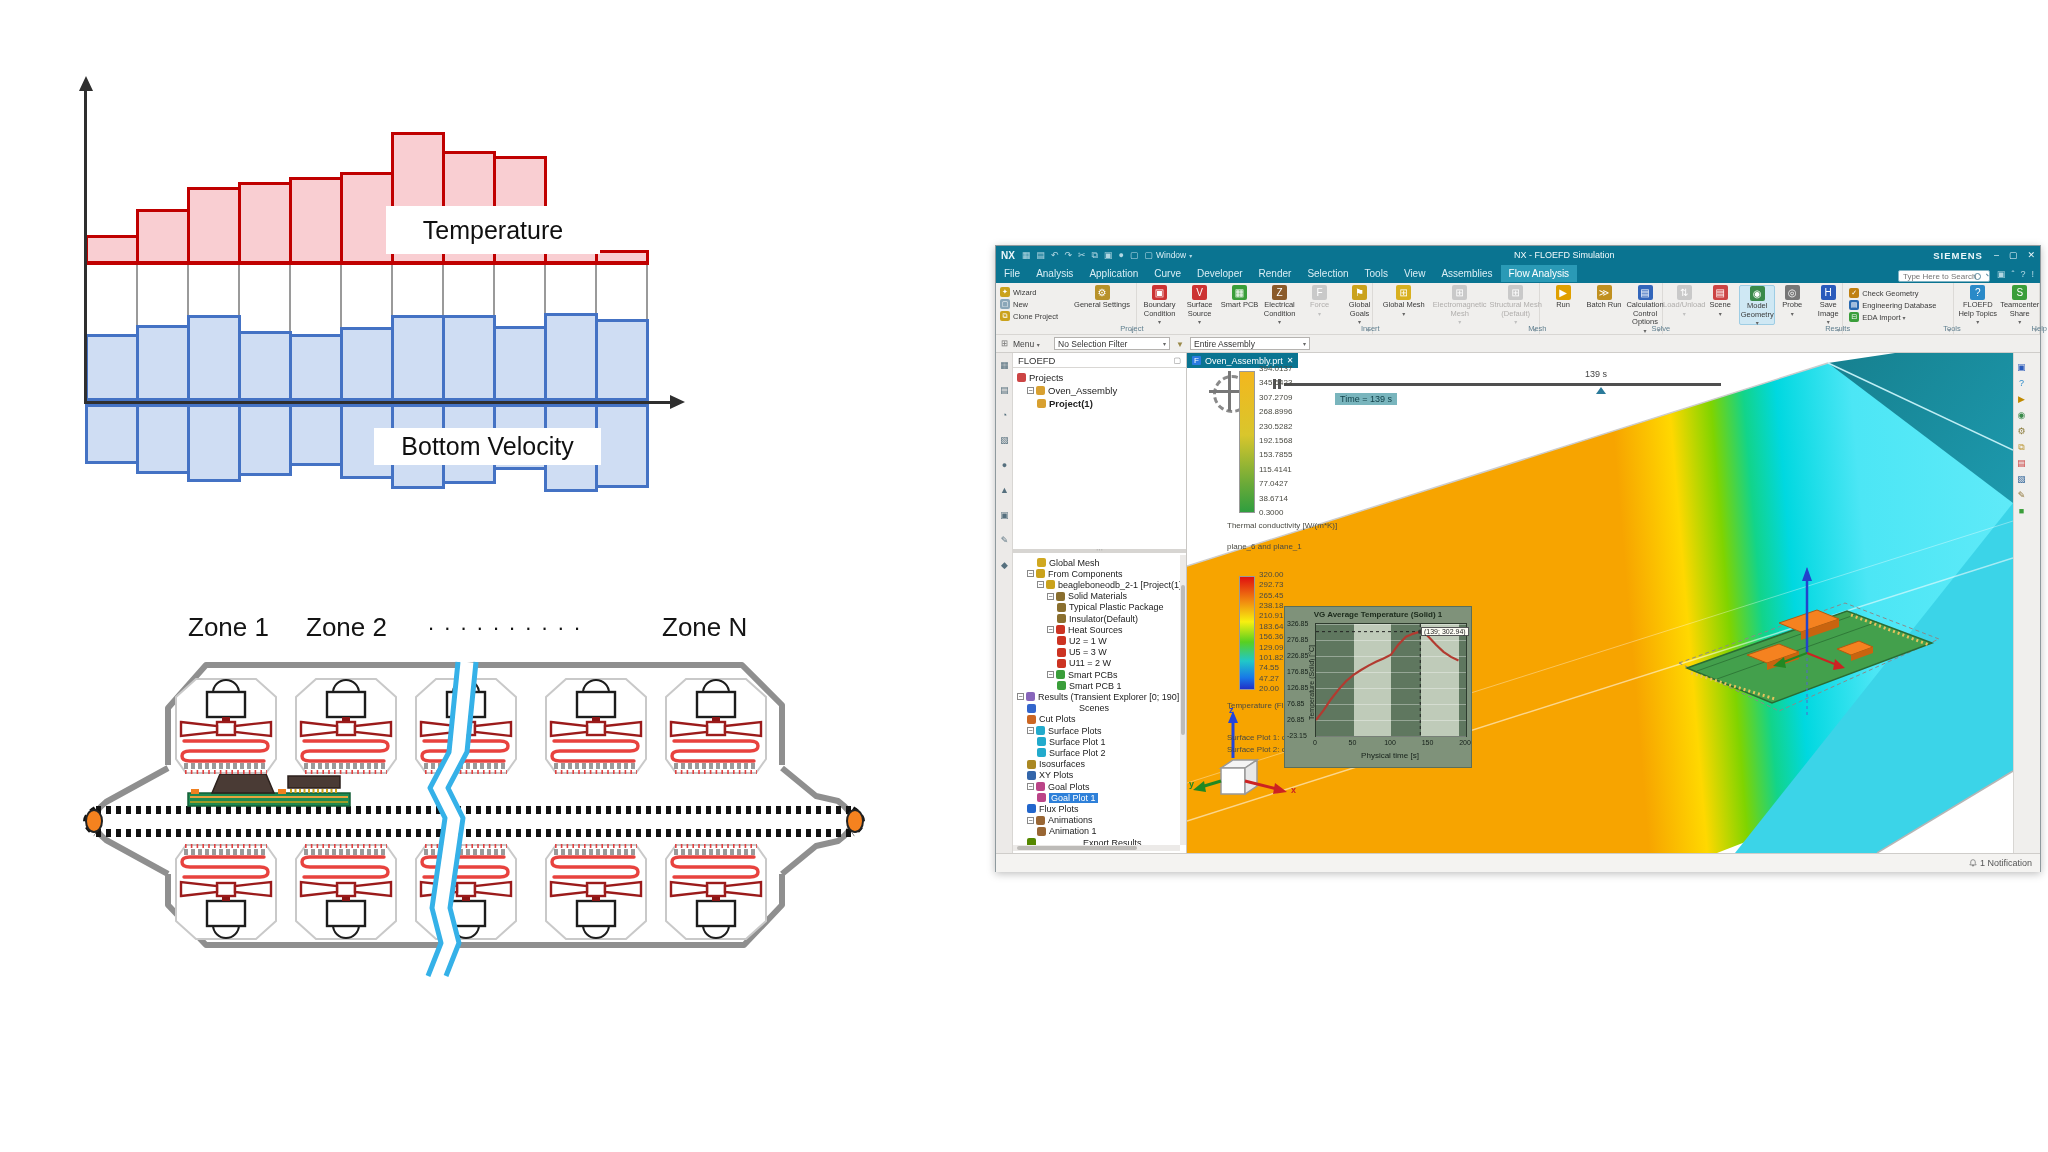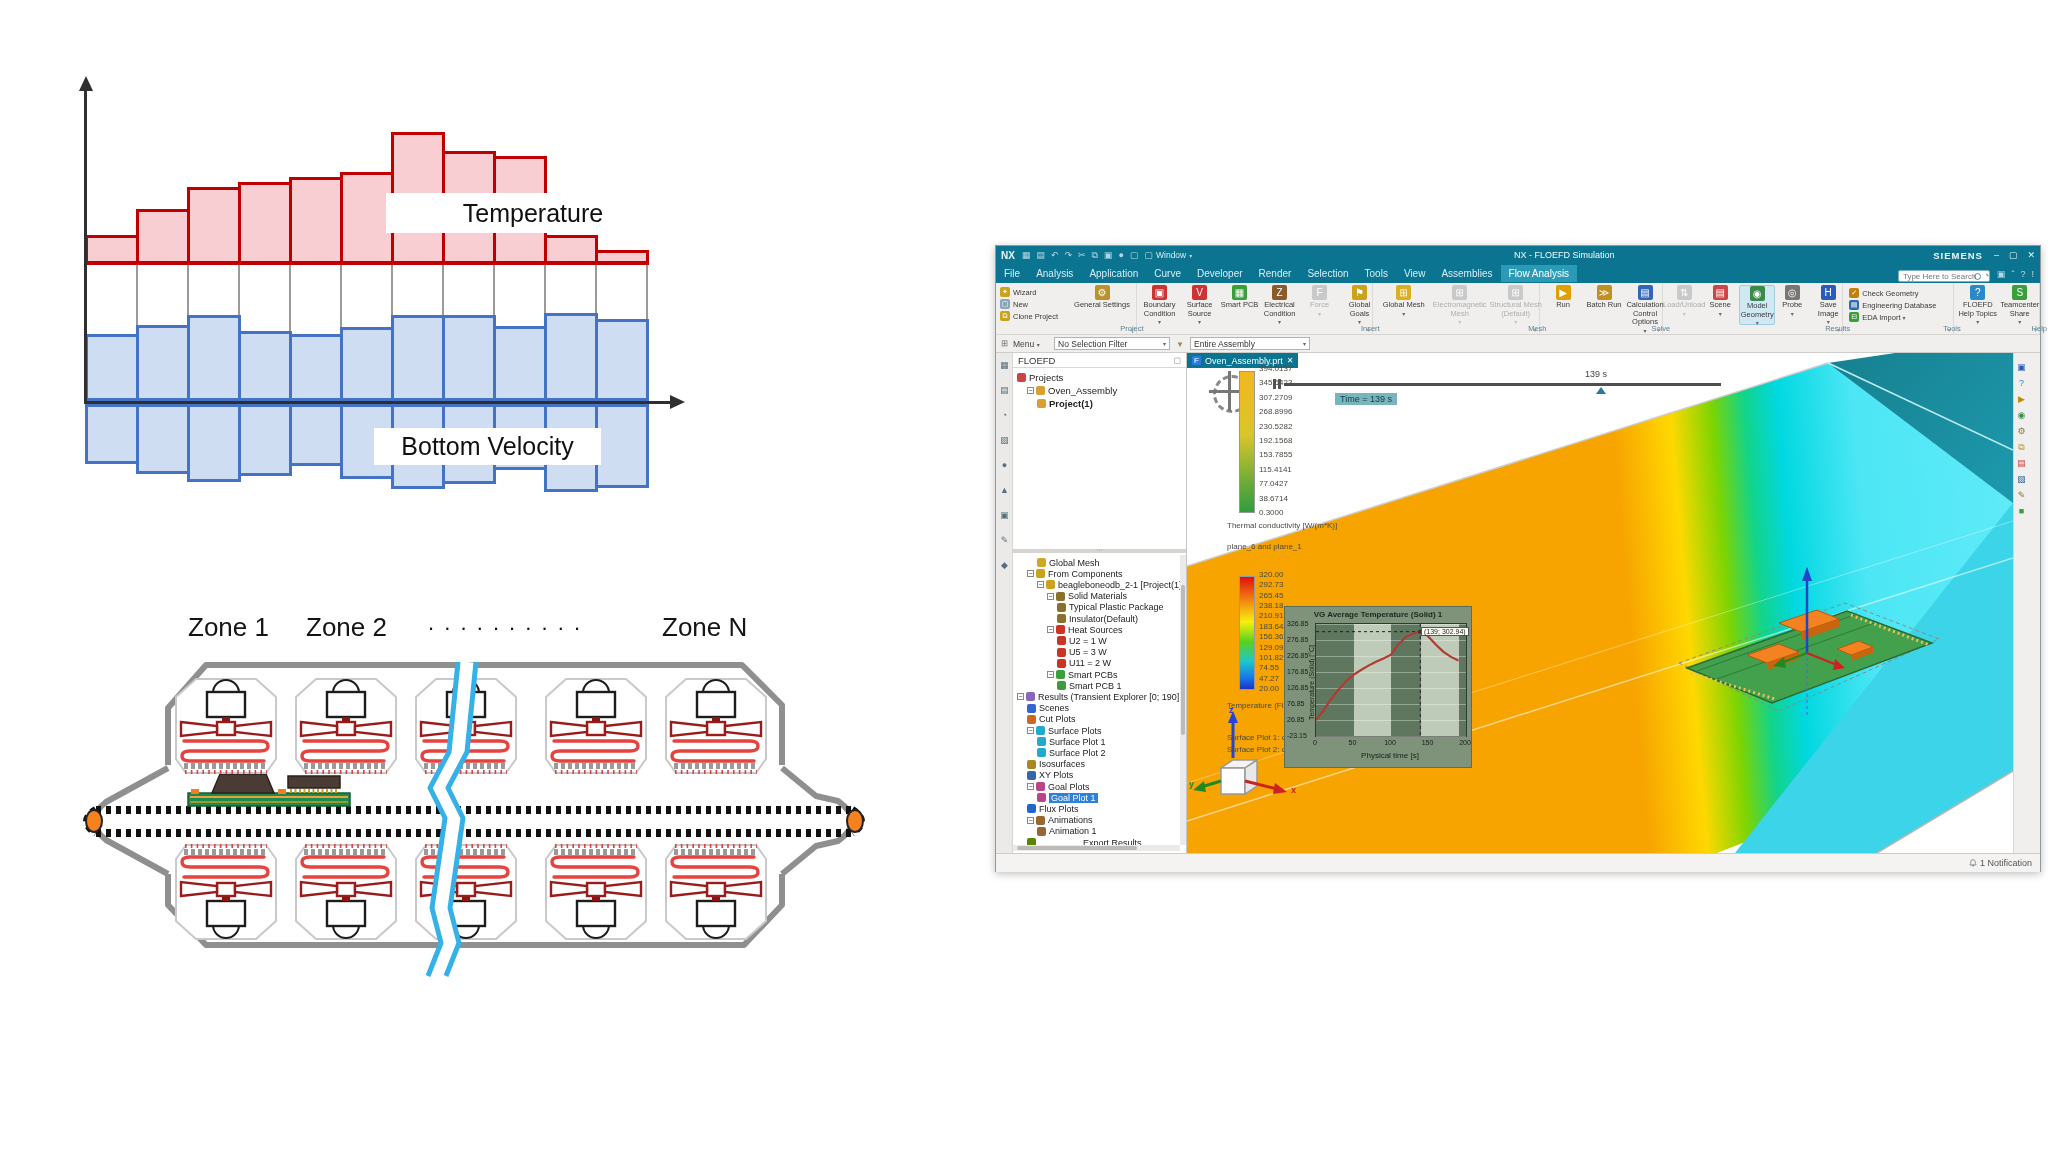--- a/index.html
+++ b/index.html
@@ -117,21 +117,21 @@
       <div class="a bbar" style="position: absolute; z-index: 2; left: 442px; top: 404px; width: 54px; height: 80px;"></div>
       <div class="a bbar" style="position: absolute; z-index: 2; left: 493px; top: 404px; width: 54px; height: 66px;"></div>
       <div class="a bbar" style="position: absolute; z-index: 2; left: 544px; top: 404px; width: 54px; height: 88px;"></div>
       <div class="a bbar" style="position: absolute; z-index: 2; left: 595px; top: 404px; width: 54px; height: 84px;"></div>
       <div style="position: absolute; z-index: 3; left: 85px; top: 261px; width: 564px; height: 4px; background: rgb(192, 0, 0);"></div>
       <div style="position: absolute; z-index: 4; left: 84px; top: 90px; width: 3px; height: 313px; background: rgb(47, 47, 47);"></div>
       <div style="position: absolute; z-index: 4; left: 79px; top: 76px; width: 0px; height: 0px; border-left: 7px solid transparent; border-right: 7px solid transparent; border-bottom: 15px solid rgb(47, 47, 47);"></div>
       <div style="position: absolute; z-index: 4; left: 84px; top: 401px; width: 588px; height: 3px; background: rgb(47, 47, 47);"></div>
       <div style="position: absolute; z-index: 4; left: 670px; top: 395px; width: 0px; height: 0px; border-top: 7px solid transparent; border-bottom: 7px solid transparent; border-left: 15px solid rgb(47, 47, 47);"></div>
     </div>
-  <div class="a lblbox" style="left:386px;top:193px;width:214px;height:40px;z-index:6;padding-left:40px;">
+  <div class="a lblbox" style="left:386px;top:206px;width:214px;height:48px;z-index:6;">
       <span>Temperature</span>
     </div>
   <div class="a lblbox" style="left:374px;top:428px;width:227px;height:37px;z-index:6;">
       <span>Bottom Velocity</span>
     </div>
 
   <div class="a zone" style="left:188px;top:612px;"><span>Zone 1</span></div>
   <div class="a zone" style="left:306px;top:612px;"><span>Zone 2</span></div>
   <div class="a zone" style="left:428px;top:610px;font-size:22px;letter-spacing:2px;"><span>.   .   .   .   .   .   .   .   .   .</span></div>
   <div class="a zone" style="left:662px;top:612px;"><span>Zone N</span></div>
@@ -507,21 +507,21 @@
           </div>
           <div class="trow" style="left: 44px; top: 125.2px; font-size: 9px;">
             <span class="tic" style="background: rgb(58, 158, 58);"></span>
             <span class="lab">Smart PCB 1</span>
           </div>
           <div class="trow" style="left: 4px; top: 136.4px; font-size: 9px;">
             <span class="exp">−</span>
             <span class="tic" style="background: rgb(136, 102, 187);"></span>
             <span class="lab">Results (Transient Explorer [0; 190] s)</span>
           </div>
-          <div class="trow" style="left: 14px; top: 147.6px; font-size: 9px;">
+          <div class="trow" style="left: 14px; top: 147.6px; font-size: 9px; gap: 40px;">
             <span class="tic" style="background: rgb(51, 102, 204);"></span>
             <span class="lab">Scenes</span>
           </div>
           <div class="trow" style="left: 14px; top: 158.8px; font-size: 9px;">
             <span class="tic" style="background: rgb(204, 102, 34);"></span>
             <span class="lab">Cut Plots</span>
           </div>
           <div class="trow" style="left: 14px; top: 170px; font-size: 9px;">
             <span class="exp">−</span>
             <span class="tic" style="background: rgb(34, 170, 204);"></span>

